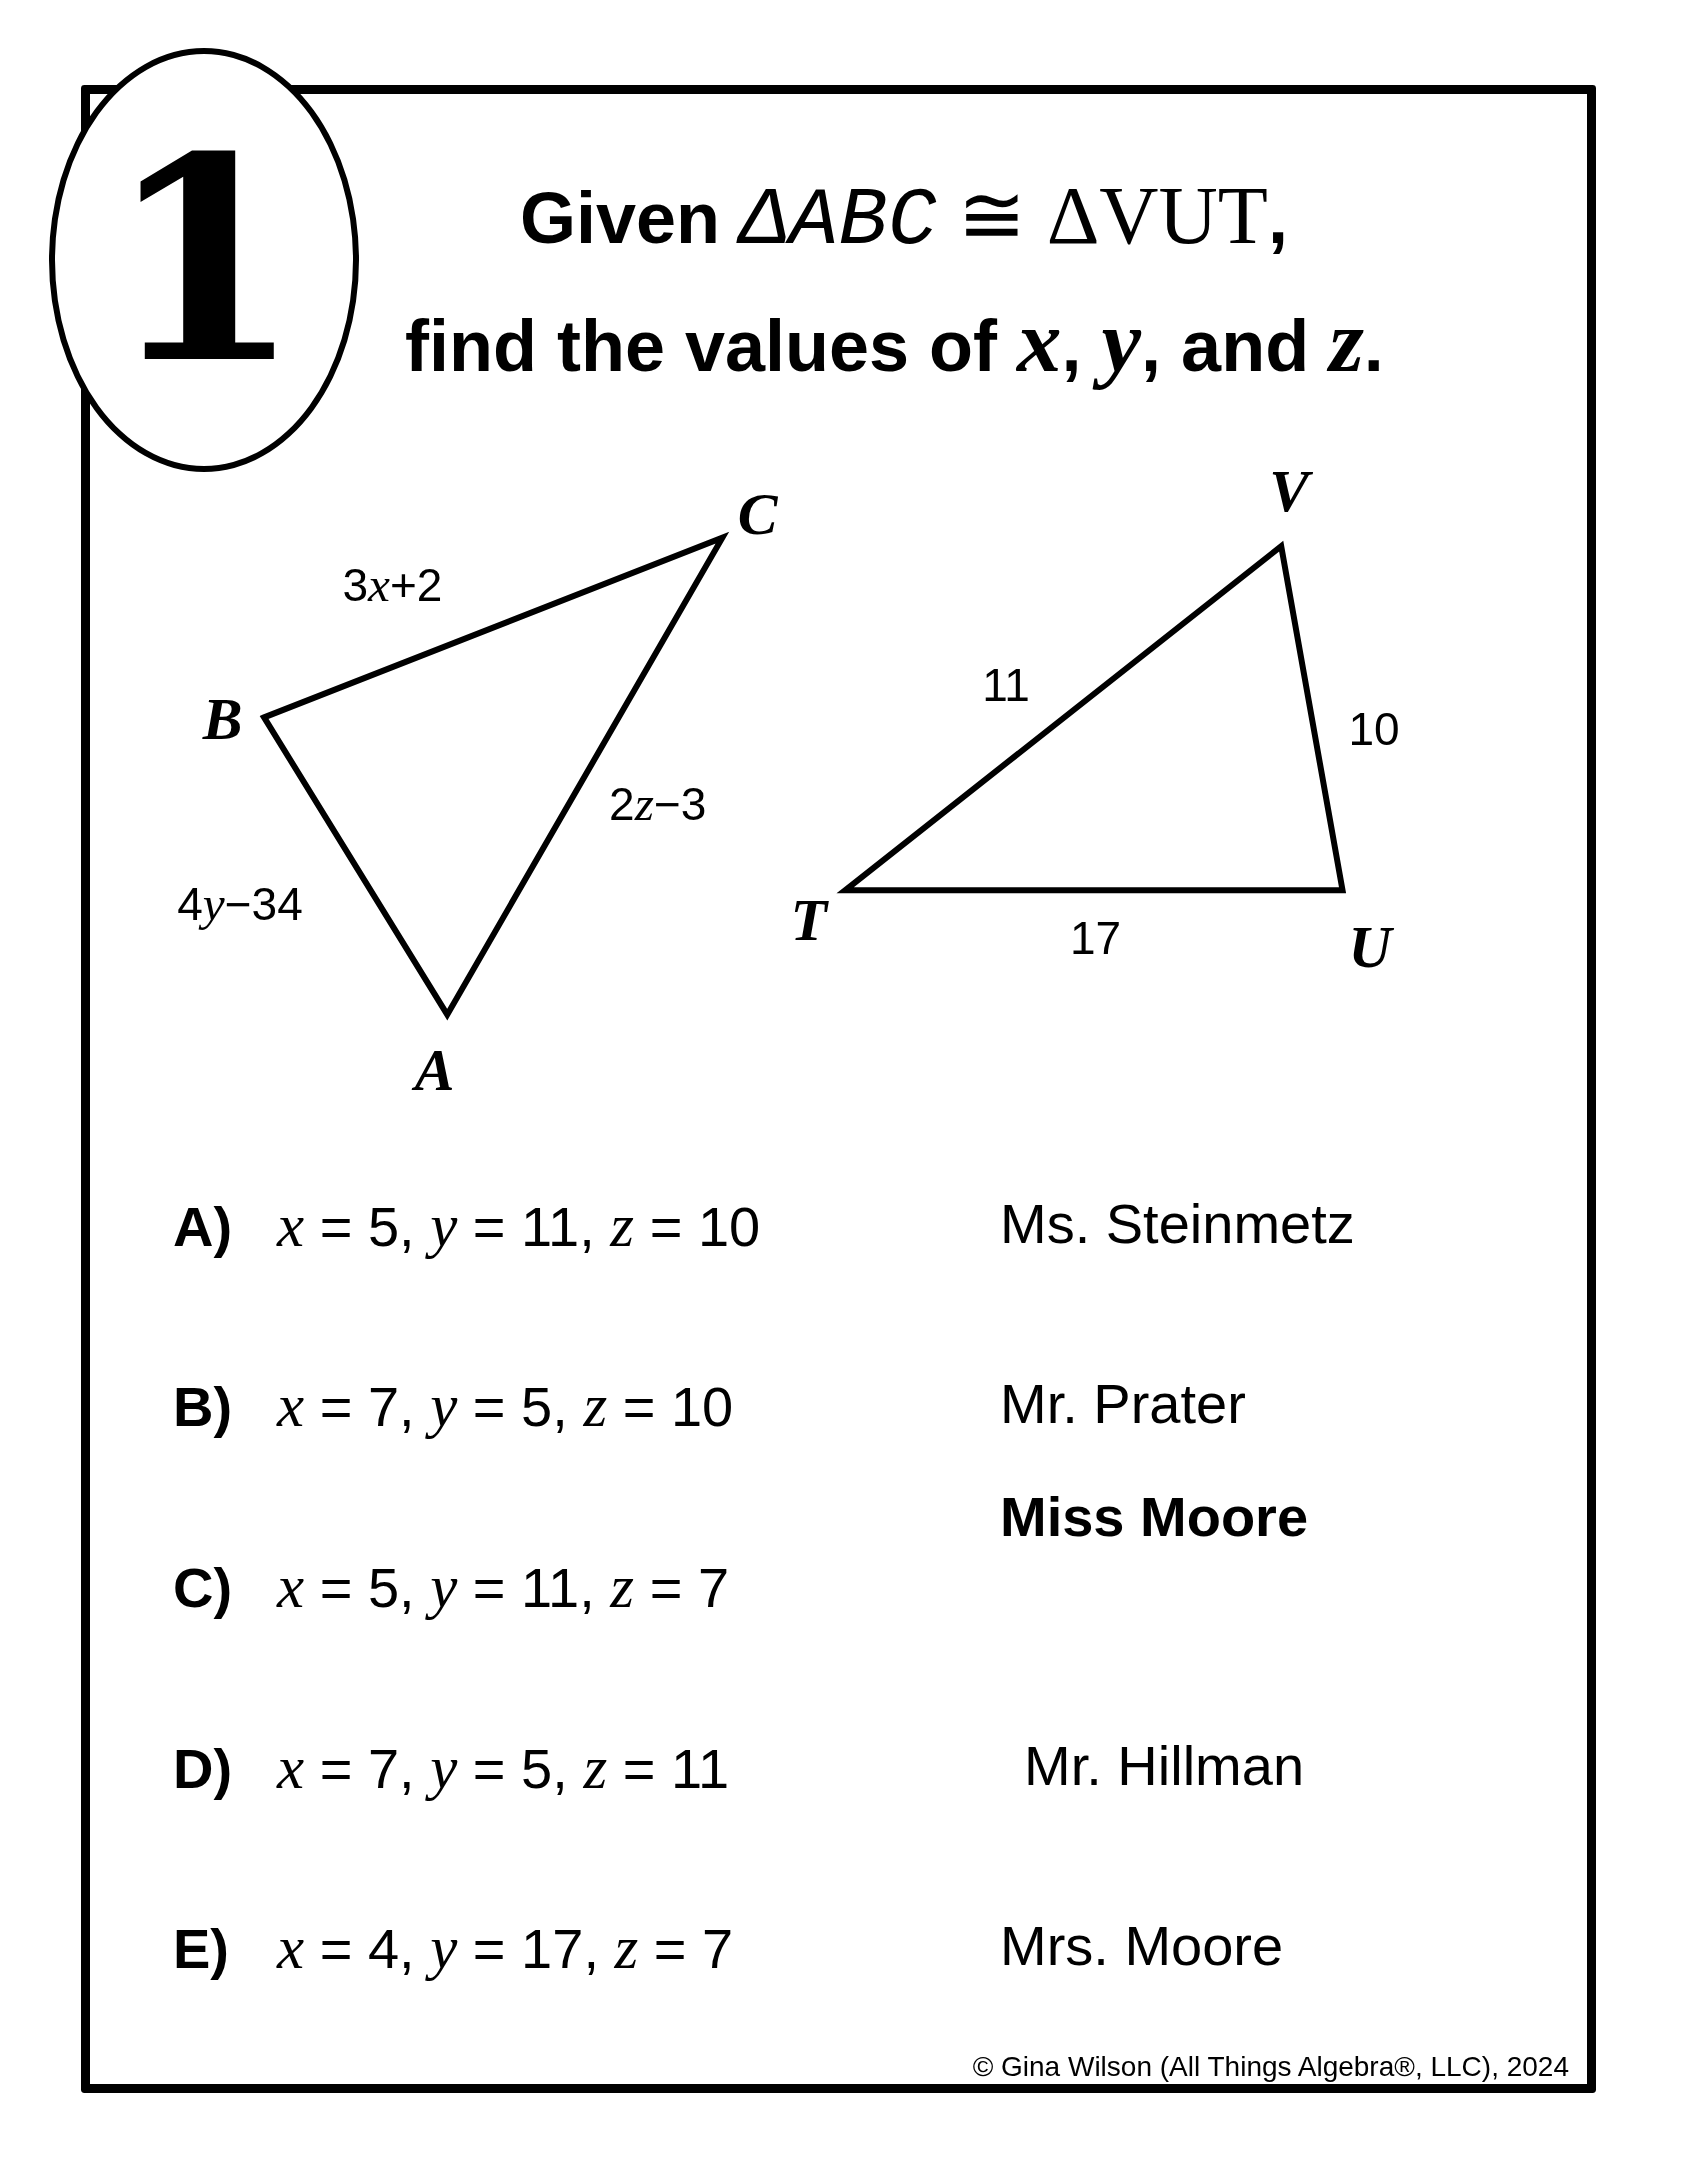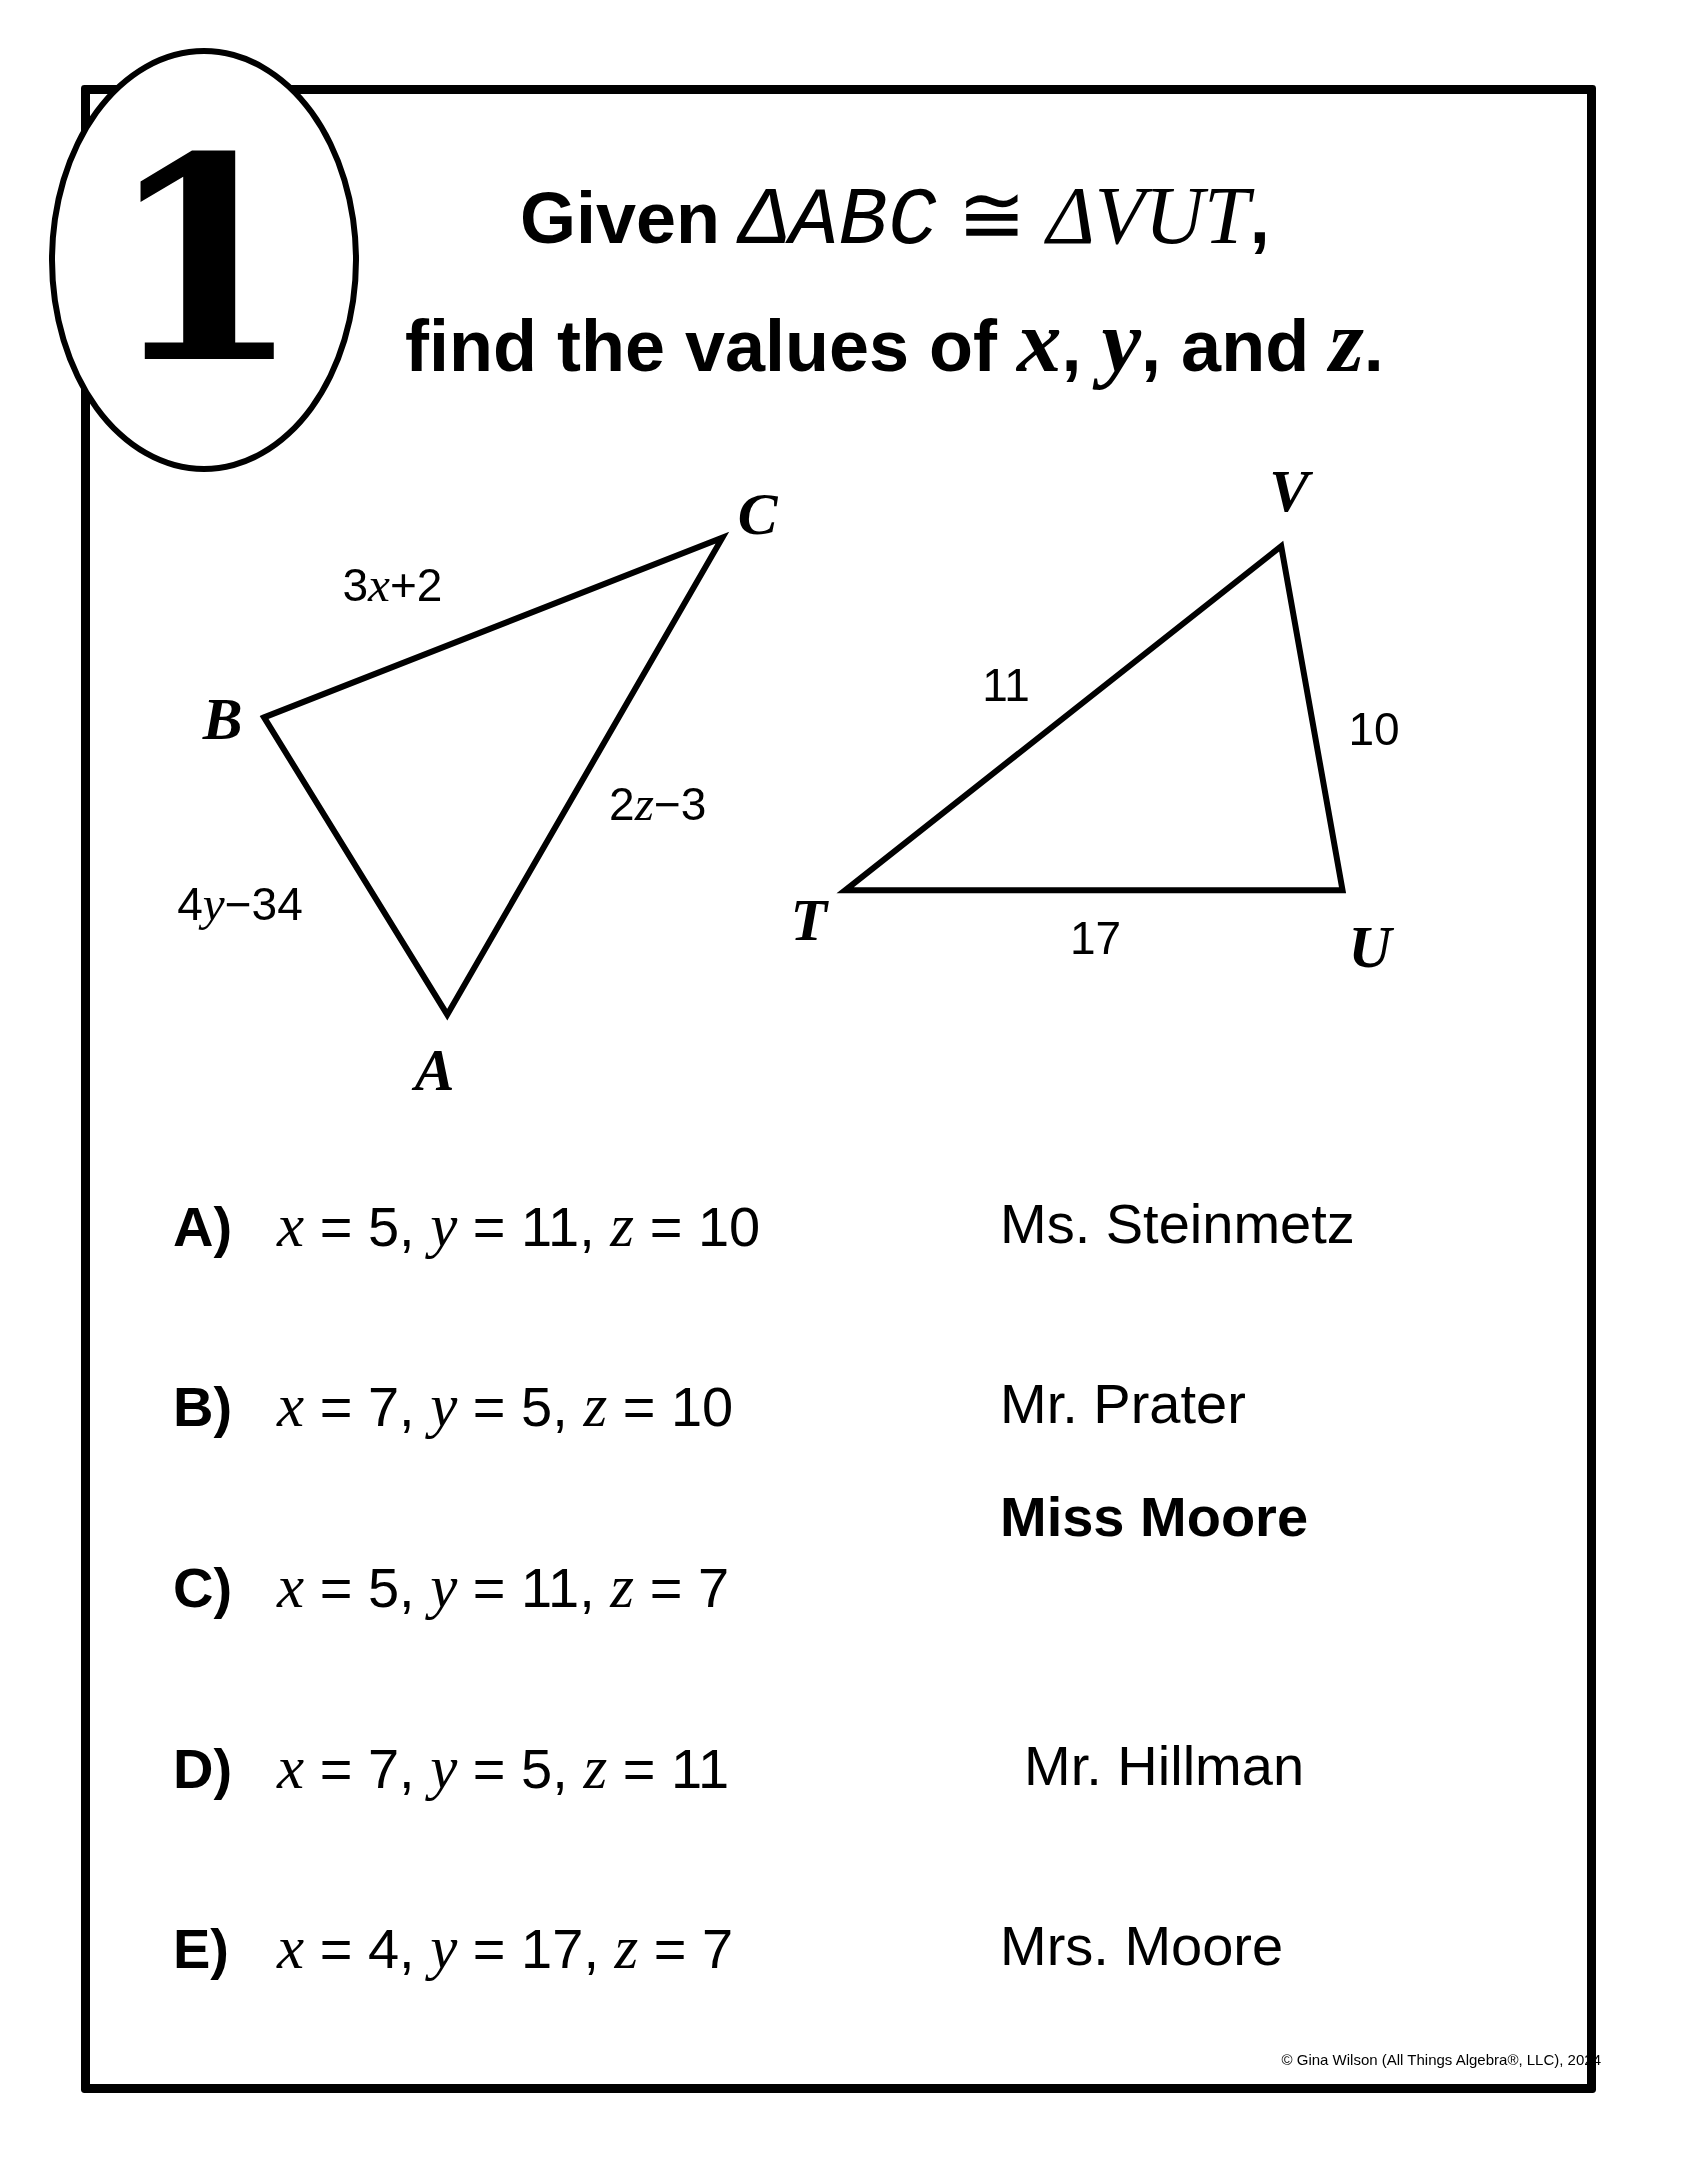--- a/index.html
+++ b/index.html
@@ -11,33 +11,33 @@
   .m { font-family: "Liberation Serif", serif; font-style: italic; font-weight: bold; font-size: 89px; }
   .mu { font-family: "Liberation Serif", serif; font-weight: normal; font-size: 82px; }
   svg.fig { position: absolute; left: 0; top: 0; }
   .lbl { font-family: "Liberation Sans", sans-serif; font-size: 54px; }
   .lbl-i { font-family: "Liberation Serif", serif; font-style: italic; font-size: 58px; }
   .vtx { font-family: "Liberation Serif", serif; font-style: italic; font-weight: bold; font-size: 70px; }
   .opt { position: absolute; left: 173px; white-space: nowrap; font-family: "Liberation Sans", sans-serif; font-size: 56px; }
   .opt .letter { font-weight: bold; display: inline-block; width: 104px; }
   .opt .v { font-family: "Liberation Serif", serif; font-style: italic; font-size: 61px; }
   .name { position: absolute; left: 1000px; font-family: "Liberation Sans", sans-serif; font-size: 56px; white-space: nowrap; }
-  .copy { position: absolute; right: 84px; top: 2051px; font-family: "Liberation Sans", sans-serif; font-size: 15px; white-space: nowrap; }
+  .copy { position: absolute; right: 116px; top: 2051px; font-family: "Liberation Sans", sans-serif; font-size: 28px; white-space: nowrap; }
 </style>
 </head>
 <body>
 
 <div class="frame"></div>
 
 <div class="oval">
   <div class="oval-num">1</div>
 </div>
 
 <div class="title" style="left:520px; top:167px;">
-  <span>Given </span><span class="mu" style="font-style:italic;font-family:Liberation Mono, monospace;">ΔABC</span><span class="mu"> ≅ </span><span class="mu" style="font-style:italic;">ΔVUT</span><span>,</span>
+  <span>Given </span><span class="mu" style="font-style:italic;font-family:Liberation Mono, monospace;">ΔABC</span><span class="mu"> ≅ </span><span class="mu" style="">ΔVUT</span><span>,</span>
 </div>
 
 <div class="title" style="left:405px; top:290px;">
   <span>find the values of </span><span class="m">x</span><span>, </span><span class="m">y</span><span>, and </span><span class="m">z</span><span>.</span>
 </div>
 
 <svg class="fig" width="1685" height="2181" viewBox="0 0 1978 2560">
   <polygon points="310,842 848,631 525,1191" fill="none" stroke="#000" stroke-width="7" stroke-linejoin="miter"></polygon>
   <polygon points="992,1045 1504,641 1576,1045" fill="none" stroke="#000" stroke-width="7" stroke-linejoin="miter"></polygon>
 

